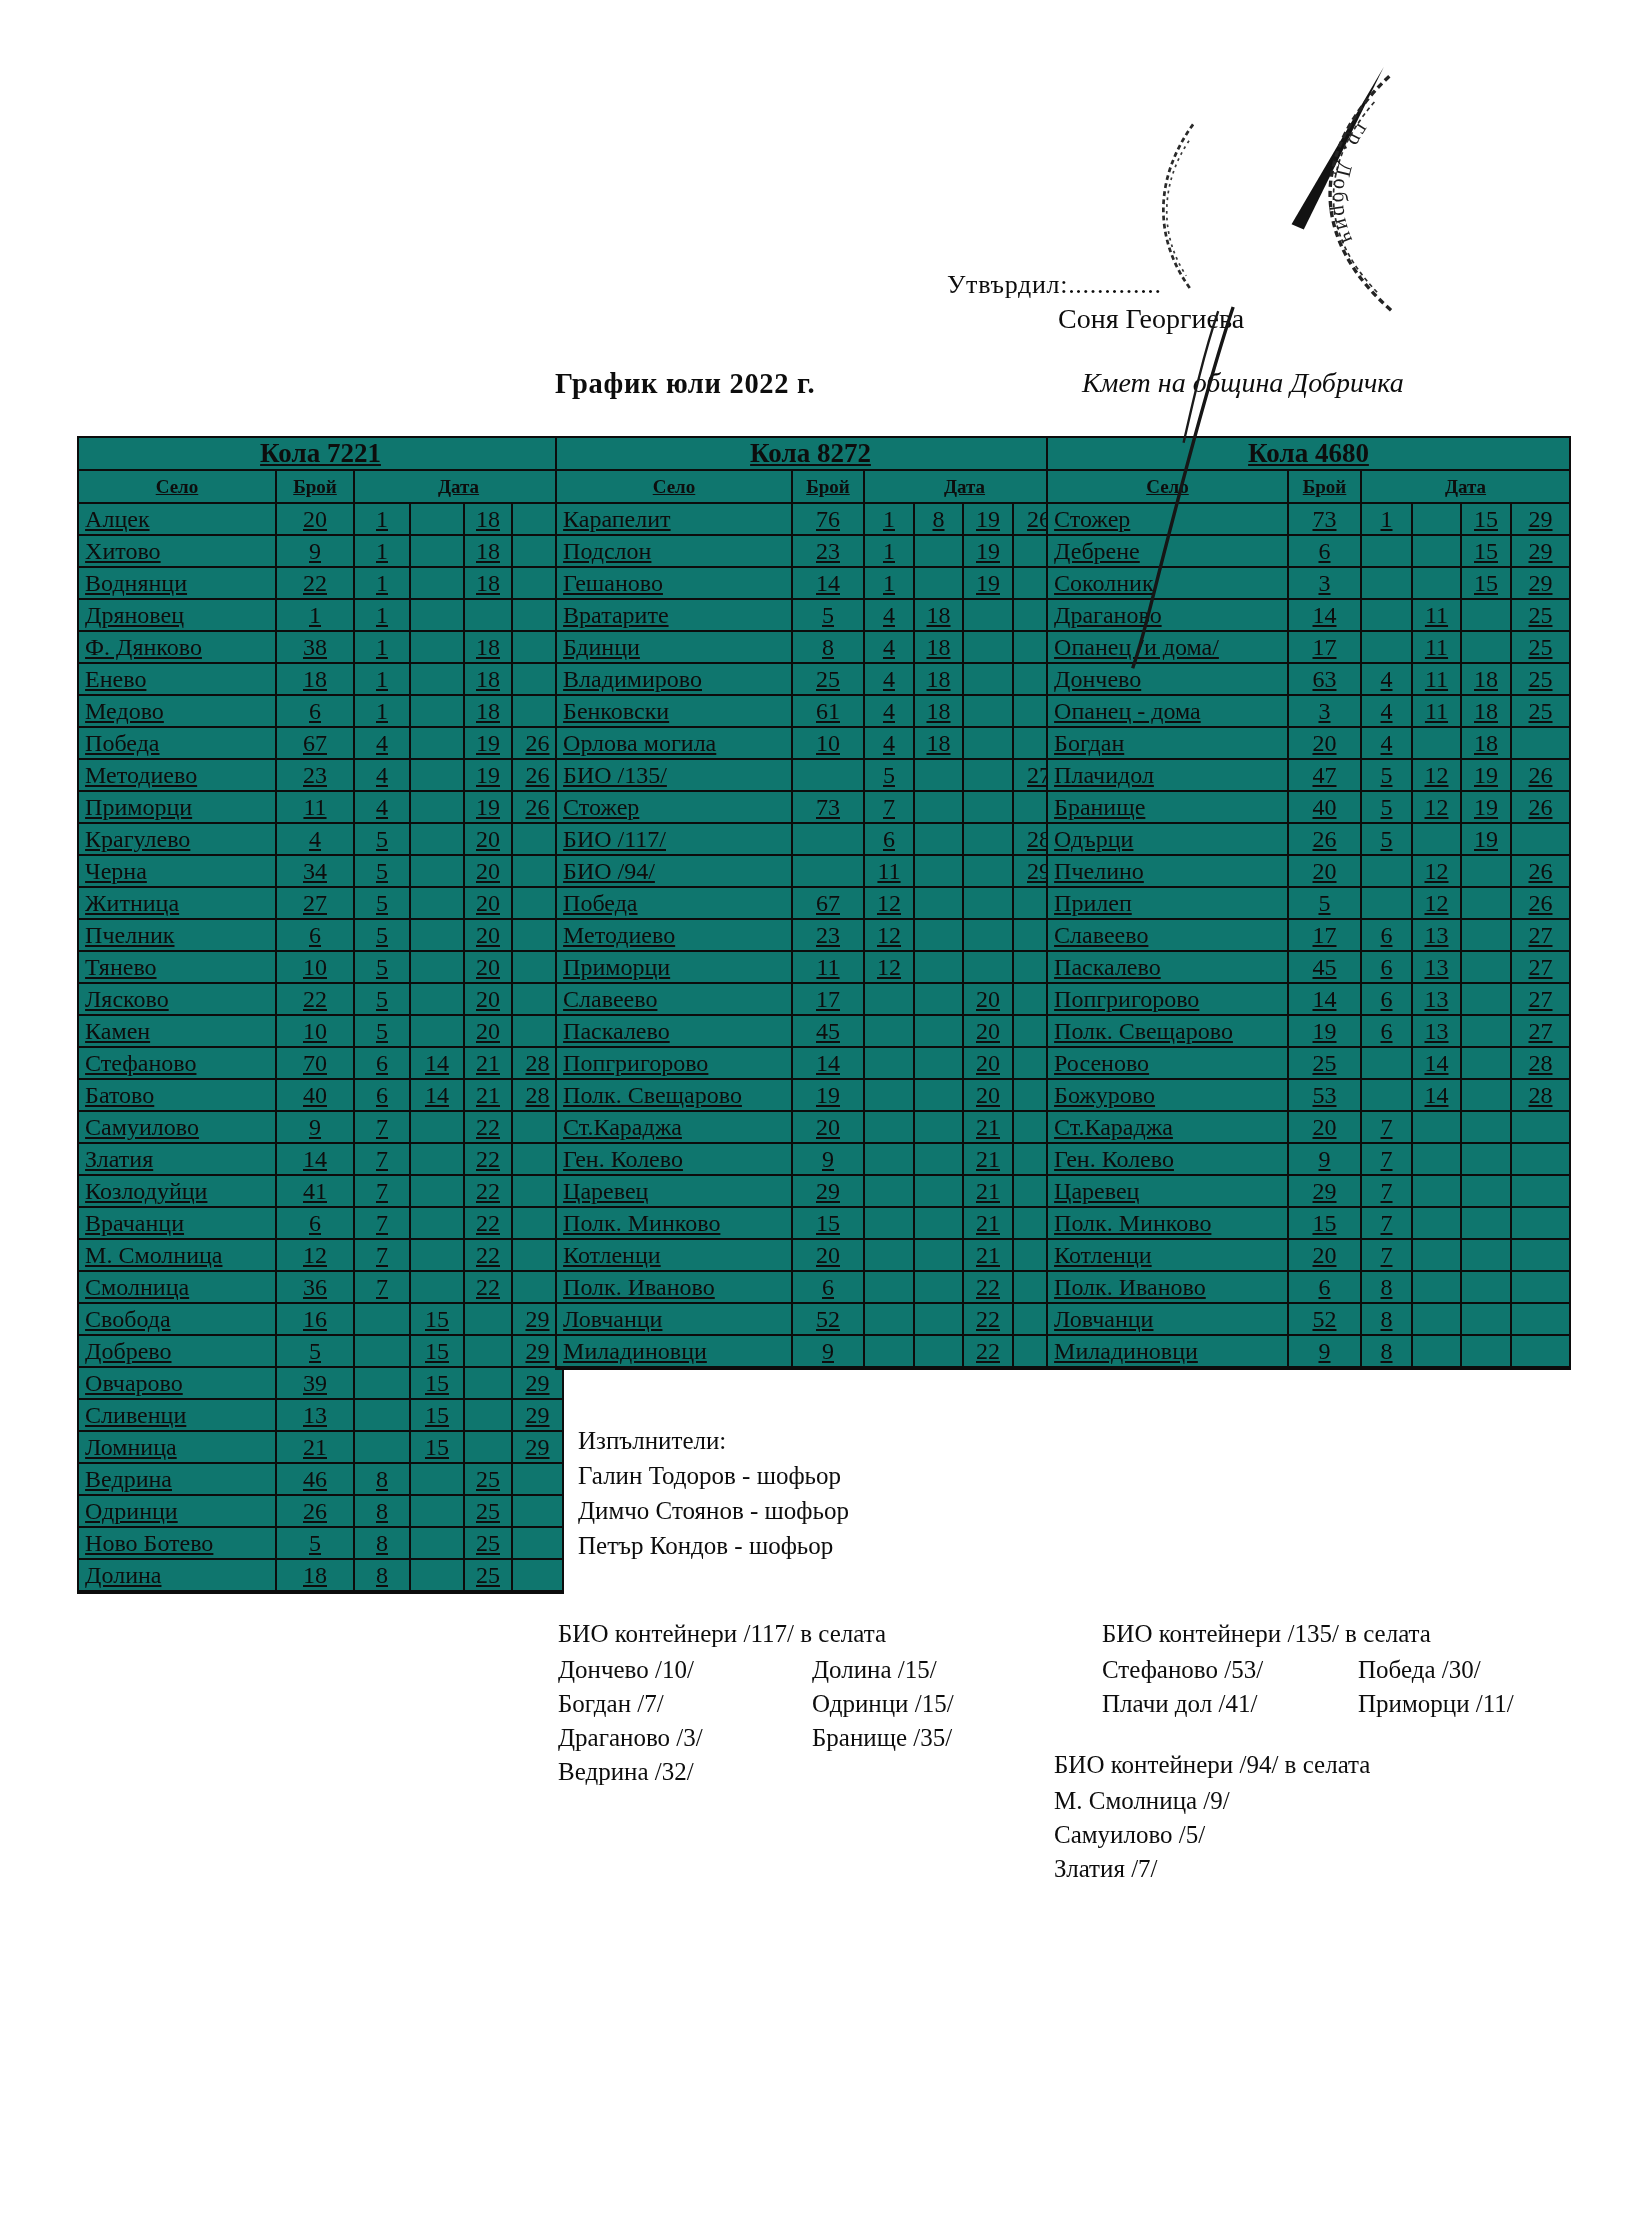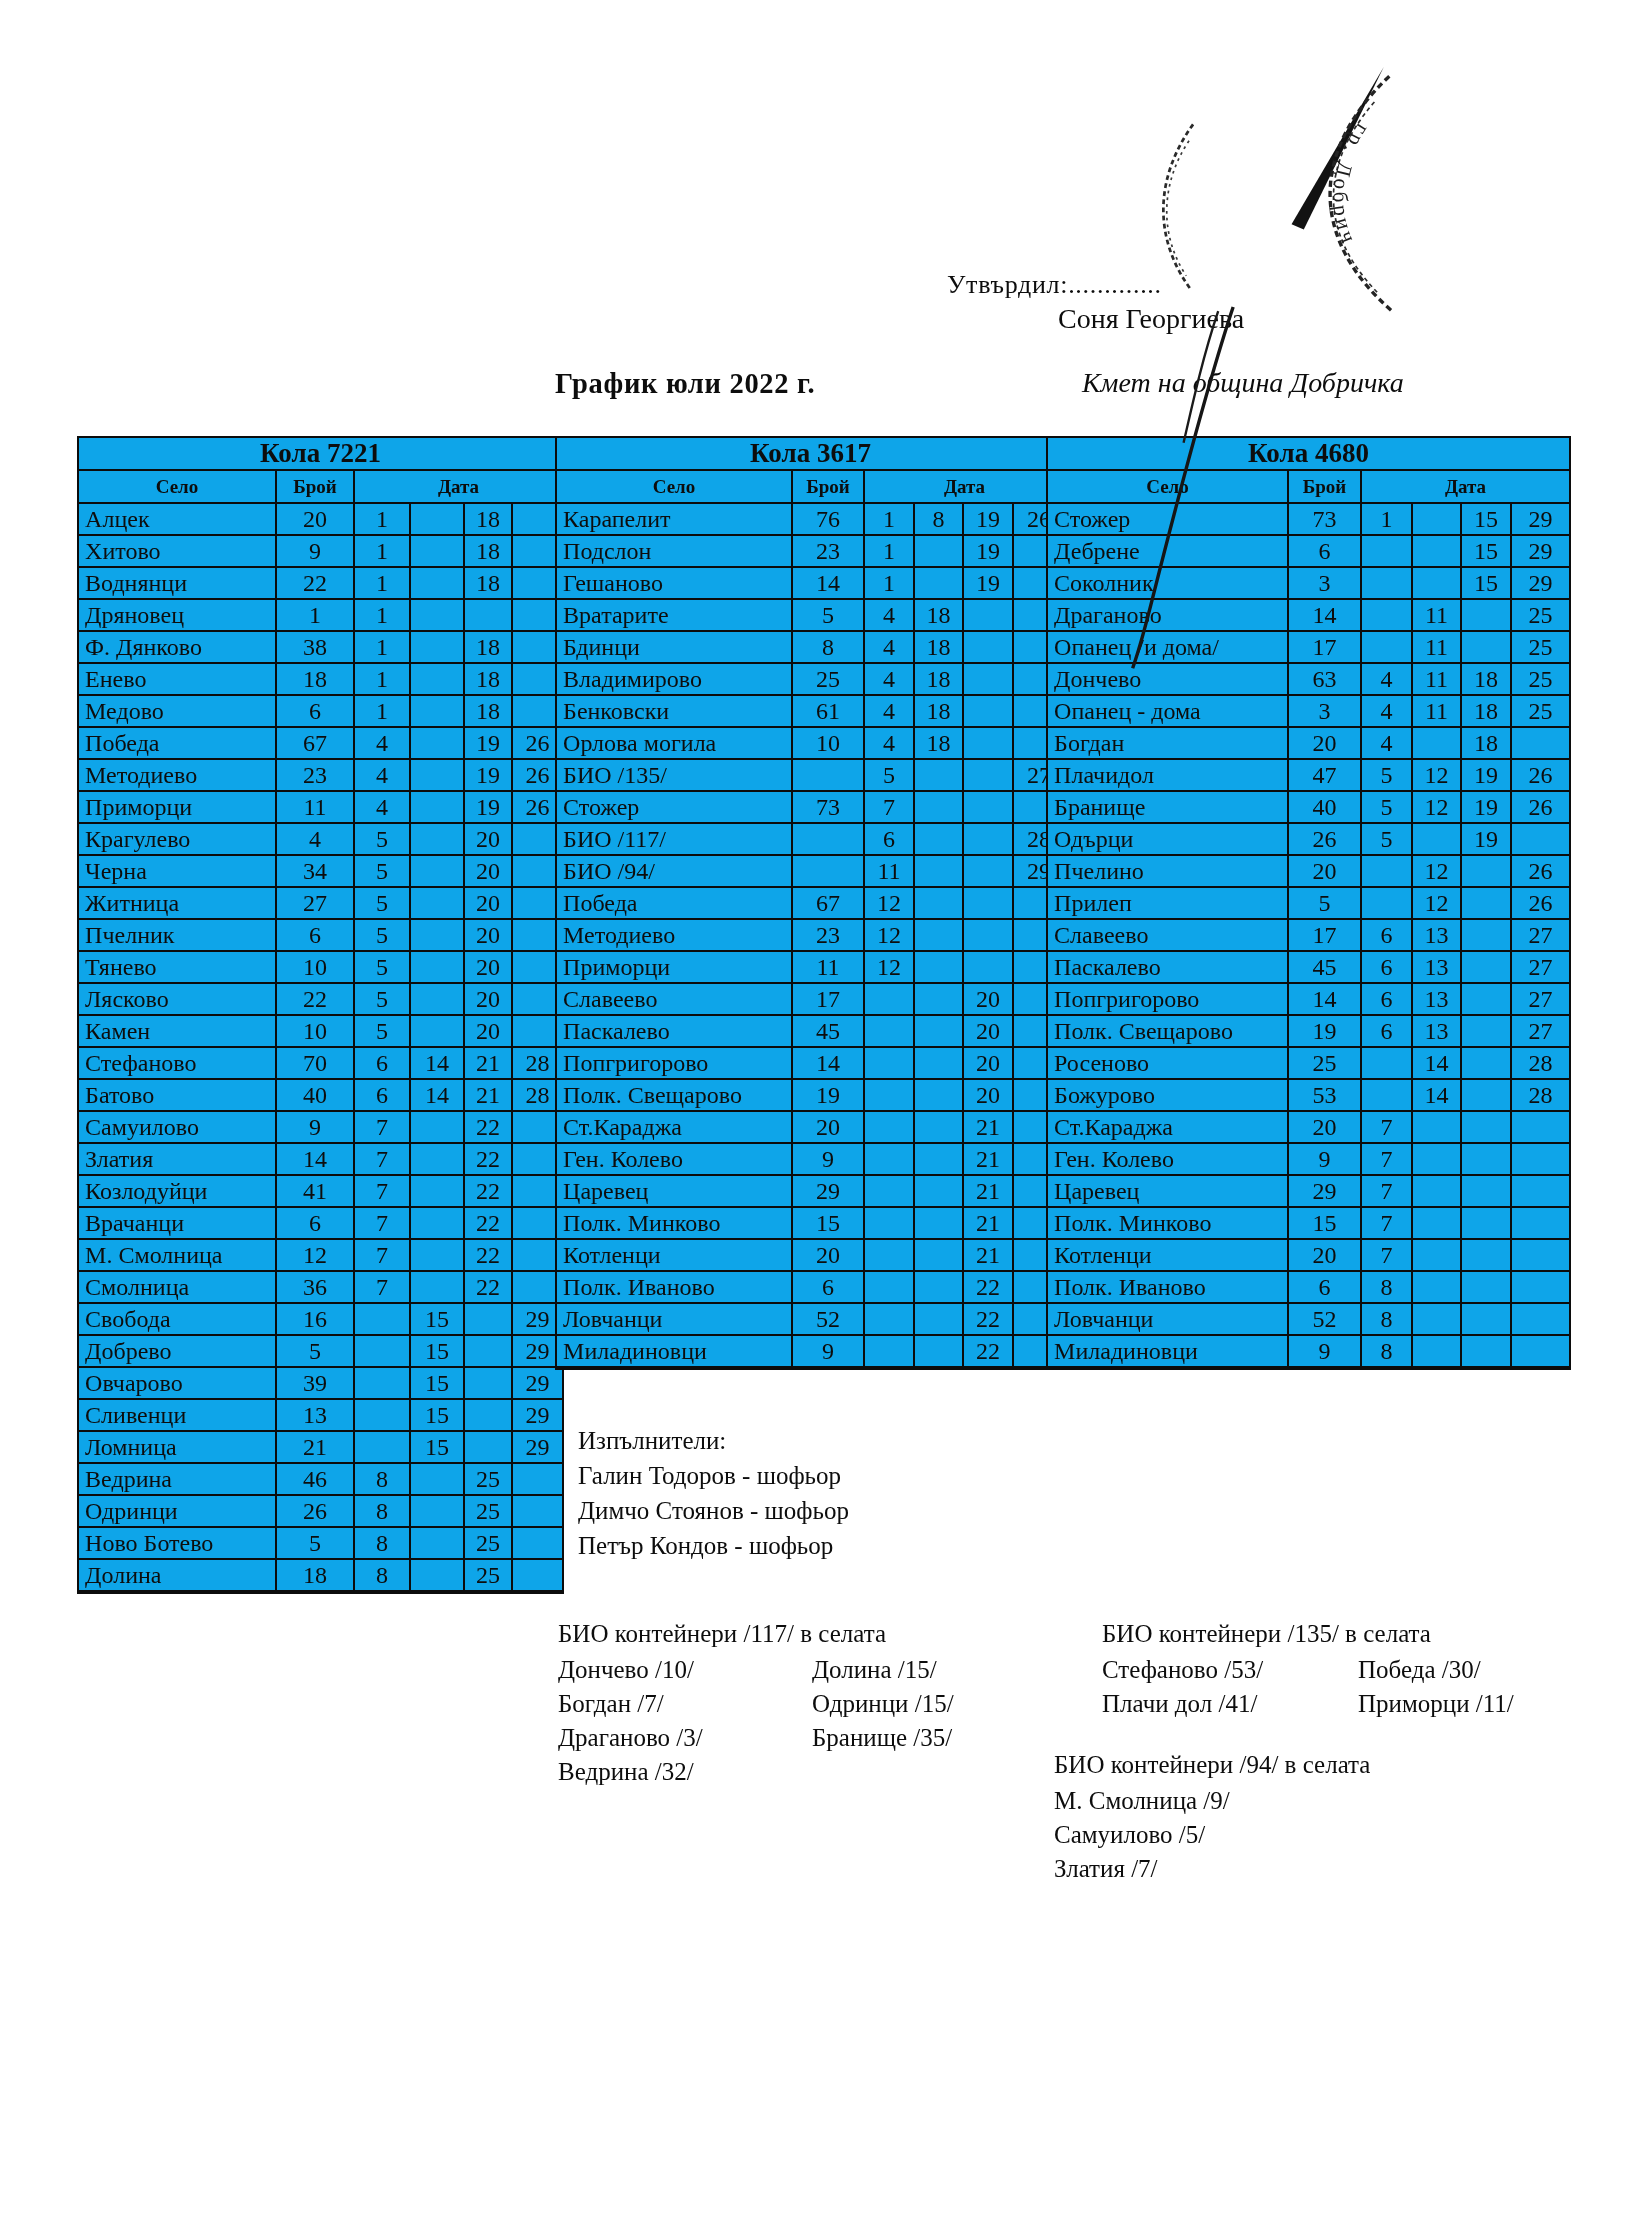--- a/index.html
+++ b/index.html
@@ -8,22 +8,22 @@
     font-family:"Liberation Serif","DejaVu Serif",serif;color:#0d0d0d;
     -webkit-font-smoothing:none;
   }
   .abs{position:absolute;}
   
   .approve-label{left:947px;top:270px;font-size:26px;letter-spacing:0.7px;}
   .approver-name{left:1058px;top:303px;font-size:28px;}
   .approver-title{left:1057px;top:367px;font-size:28px;font-style:italic;margin-left:25px;}
   .doc-title{left:555px;top:368px;font-size:28.5px;font-weight:bold;letter-spacing:0.7px;}
   
-  .panel{position:absolute;display:grid;border:2.7px solid #0c0c0c;background:#0ea5e9;
-         grid-template-rows:33px 33px;grid-auto-rows:32px;}
+  .panel{position:absolute;display:grid;border:2.7px solid #0c0c0c;background:#0f766e;
+         grid-template-rows:33px 33px;grid-auto-rows:32px;text-decoration:underline;}
   .p1{left:77px;top:436px;width:483px;grid-template-columns:198px 78px 56px 54px 48px 1fr;}
   .p2{left:555px;top:436px;width:507px;grid-template-columns:236px 72px 50px 49px 50px 1fr;}
   .p3{left:1046px;top:436px;width:521px;grid-template-columns:241px 73px 51px 49px 50px 1fr;}
   .car-header{grid-column:1/-1;display:flex;align-items:center;justify-content:center;
     font-weight:bold;font-size:27px;border-bottom:2.7px solid #0c0c0c;}
   .h{display:flex;align-items:center;justify-content:center;font-weight:bold;font-size:19px;
      border-bottom:2.7px solid #0c0c0c;}
   .h.hr,.cell.cr{border-right:2px solid #0c0c0c;}
   .h.hdate{grid-column:span 4;}
   .cell{display:flex;align-items:center;justify-content:center;font-size:24px;
@@ -256,21 +256,21 @@
     <div class="cell n cr">25</div>
     <div class="cell n"></div>
     <div class="cell v cr">Долина</div>
     <div class="cell n cr">18</div>
     <div class="cell n cr">8</div>
     <div class="cell n cr"></div>
     <div class="cell n cr">25</div>
     <div class="cell n"></div>
   </div>
 <div class="panel p2">
-  <div class="car-header">Кола 3617</div>
+  <div class="car-header">Кола 8272</div>
   <div class="h hr">Село</div>
   <div class="h hr">Брой</div>
   <div class="h hdate">Дата</div>
 <div class="cell v cr">Карапелит</div>
     <div class="cell n cr">76</div>
     <div class="cell n cr">1</div>
     <div class="cell n cr">8</div>
     <div class="cell n cr">19</div>
     <div class="cell n">26</div>
     <div class="cell v cr">Подслон</div>

